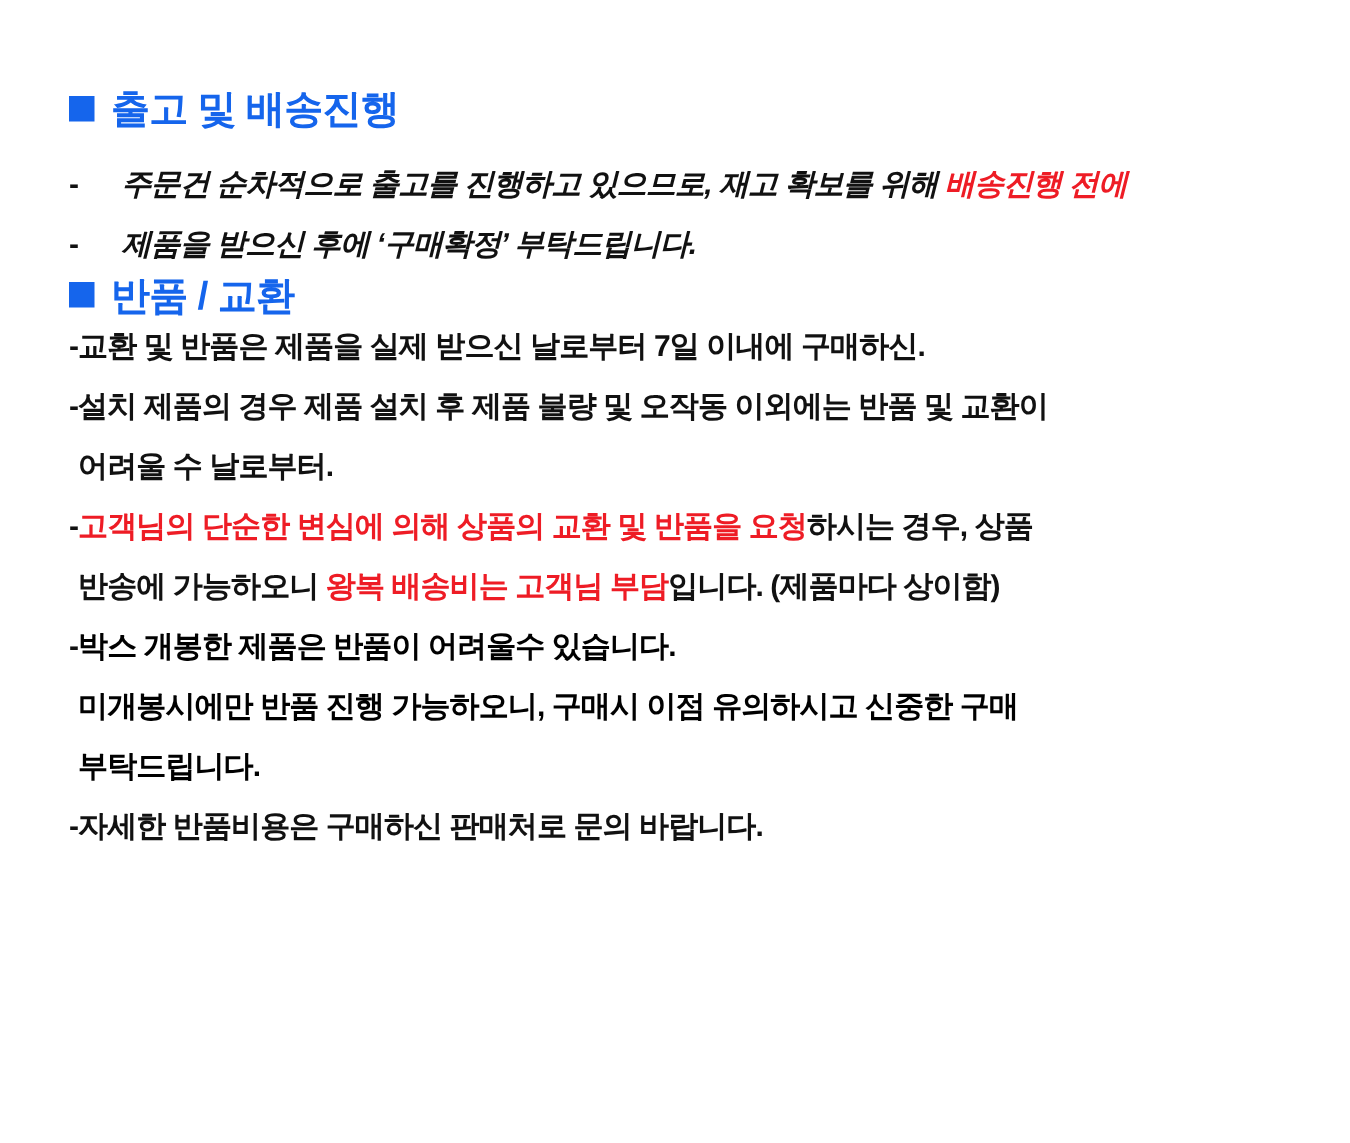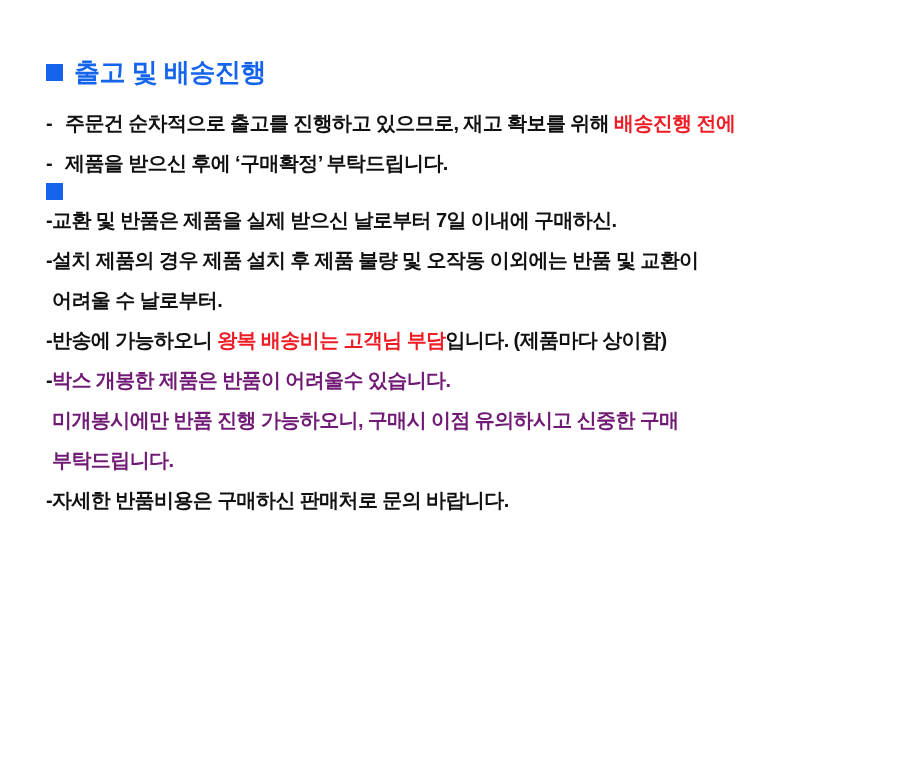--- a/index.html
+++ b/index.html
@@ -69,29 +69,29 @@
     flex: 0 0 auto;
     color: #111111;
     font-weight: bold;
   }
   .bullet-body {
     flex: 1 1 auto;
   }
 
   
   .section-delivery .bullet-dash { width: 19px; }
-  .section-delivery .bullet-body { margin-left: 0; }
+  .section-delivery .bullet-body { margin-left: 16px; font-style: italic; }
   .section-delivery .cont { padding-left: 0; }
 
   .line { display: block; white-space: nowrap; }
 
   
   .t-black { color: #111111; }
   .t-red   { color: #ee1c25; }
-  .t-green { color: #701a75; }
+  .t-green { color: #000000; }
 </style>
 </head>
 <body>
 
 <div class="notice">
   <div id="sections-root">
       <div class="section section-delivery">
         <div class="section-heading">
           <span class="heading-marker"></span>
           <span>출고 및 배송진행</span>
@@ -107,38 +107,40 @@
             <span class="bullet-dash">-</span>
             <span class="bullet-body">
               <span class="line"><span class="t-black">제품을 받으신 후에  ‘구매확정’  부탁드립니다.</span></span>
             </span>
           </li>
         </ul>
       </div>
       <div class="section section-return-exchange">
         <div class="section-heading">
           <span class="heading-marker"></span>
+          <span>반품 / 교환</span>
         </div>
         <ul class="bullet-list">
           <li class="bullet">
             <span class="bullet-dash">-</span>
             <span class="bullet-body">
               <span class="line"><span class="t-black">교환 및 반품은 제품을 실제 받으신 날로부터 7일 이내에 구매하신.</span></span>
             </span>
           </li>
           <li class="bullet">
             <span class="bullet-dash">-</span>
             <span class="bullet-body">
               <span class="line"><span class="t-black">설치 제품의 경우 제품 설치 후 제품 불량 및 오작동 이외에는 반품 및 교환이</span></span>
               <span class="line cont"><span class="t-black">어려울 수 날로부터.</span></span>
             </span>
           </li>
           <li class="bullet">
             <span class="bullet-dash">-</span>
             <span class="bullet-body">
+              <span class="line"><span class="t-red">고객님의 단순한 변심에 의해 상품의 교환 및 반품을 요청</span><span class="t-black">하시는 경우, 상품</span></span>
               <span class="line cont"><span class="t-black">반송에 가능하오니 </span><span class="t-red"> 왕복 배송비는 고객님 부담</span><span class="t-black">입니다. (제품마다 상이함)</span></span>
             </span>
           </li>
           <li class="bullet">
             <span class="bullet-dash">-</span>
             <span class="bullet-body">
               <span class="line"><span class="t-green">박스 개봉한 제품은 반품이 어려울수 있습니다.</span></span>
               <span class="line cont"><span class="t-green">미개봉시에만 반품 진행 가능하오니, 구매시 이점 유의하시고 신중한 구매</span></span>
               <span class="line cont"><span class="t-green">부탁드립니다.</span></span>
             </span>

